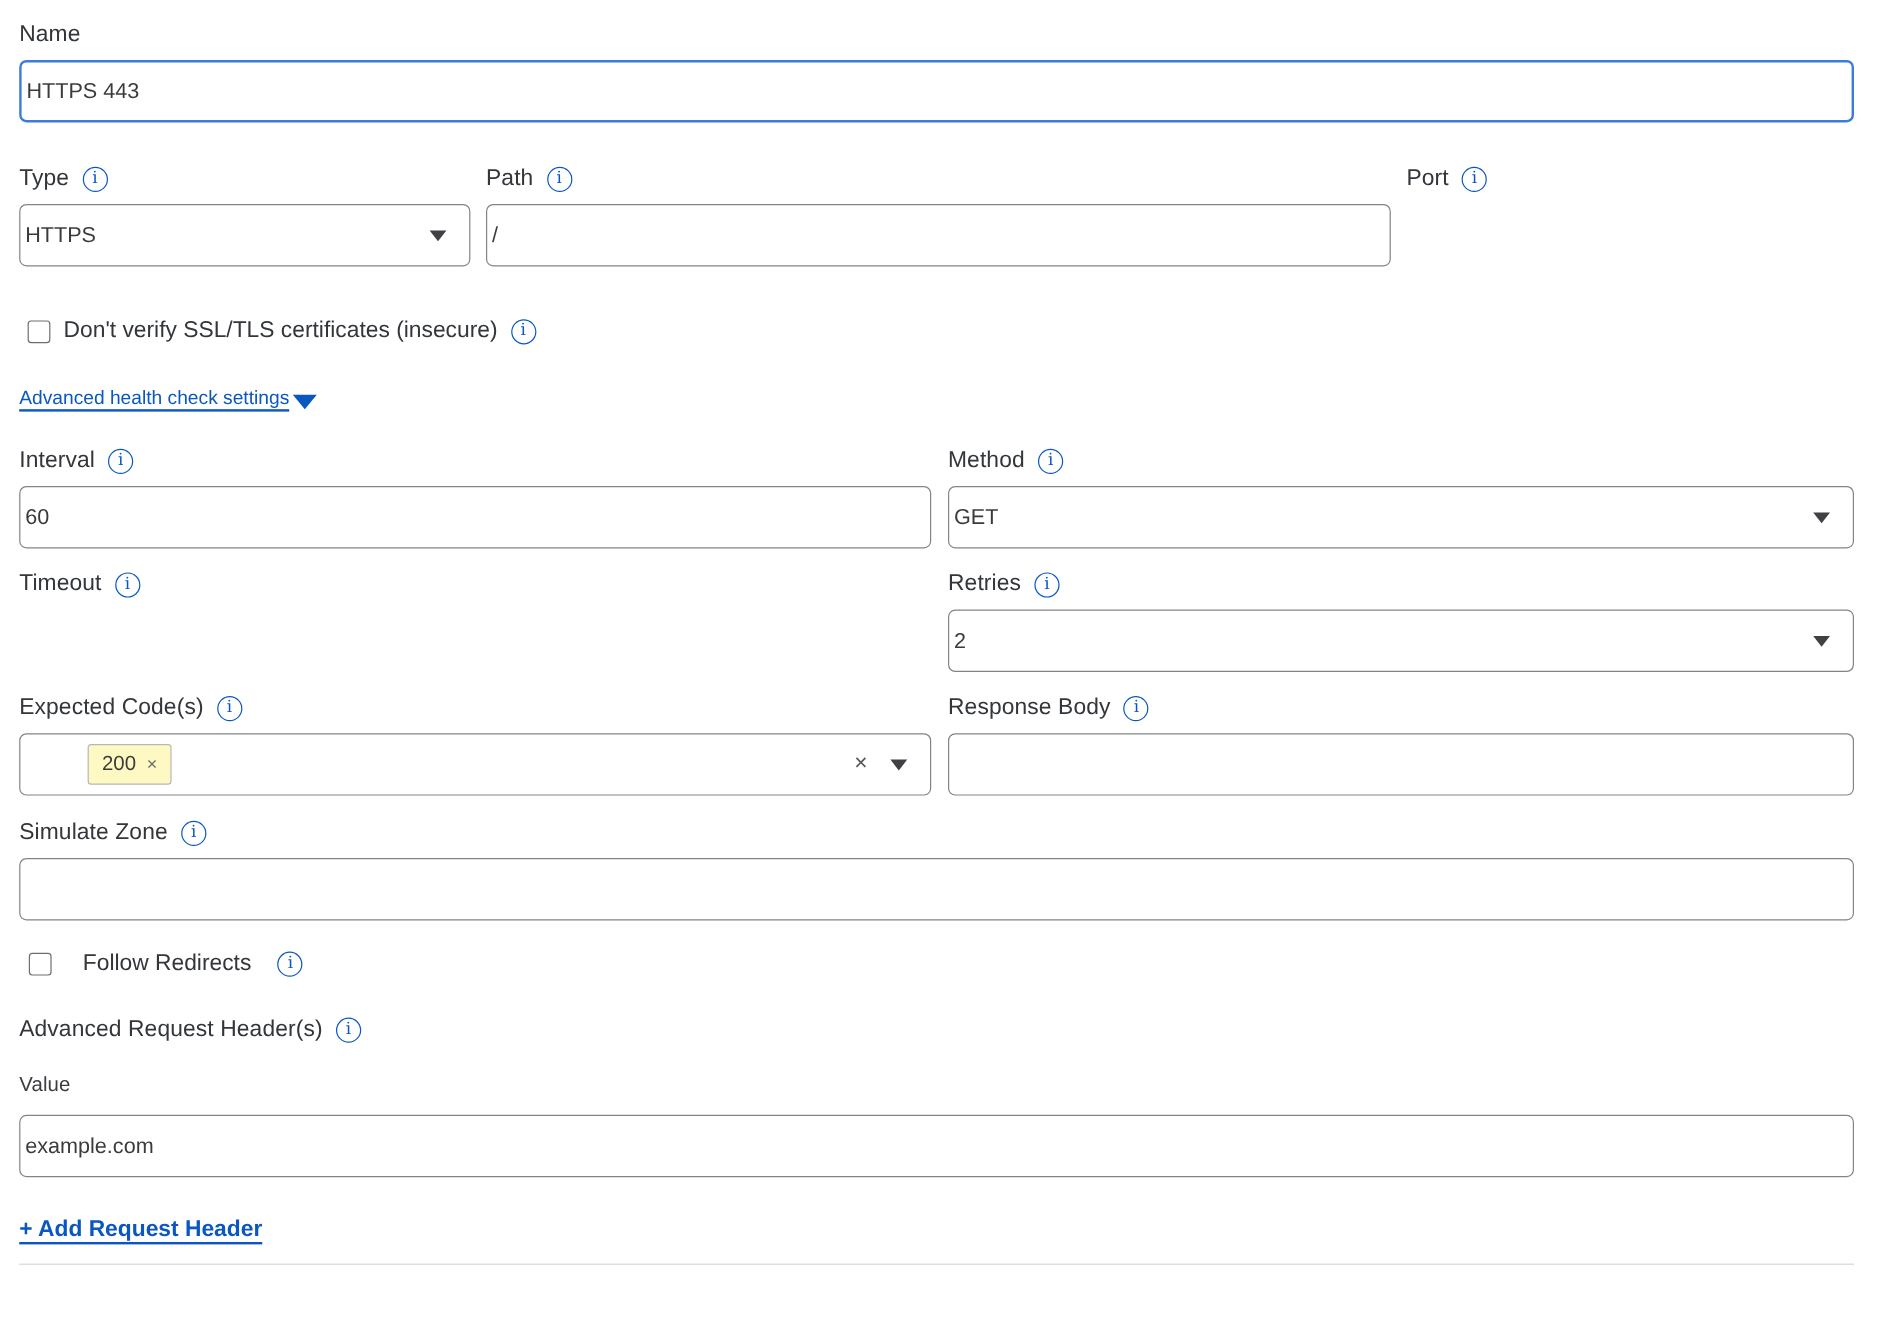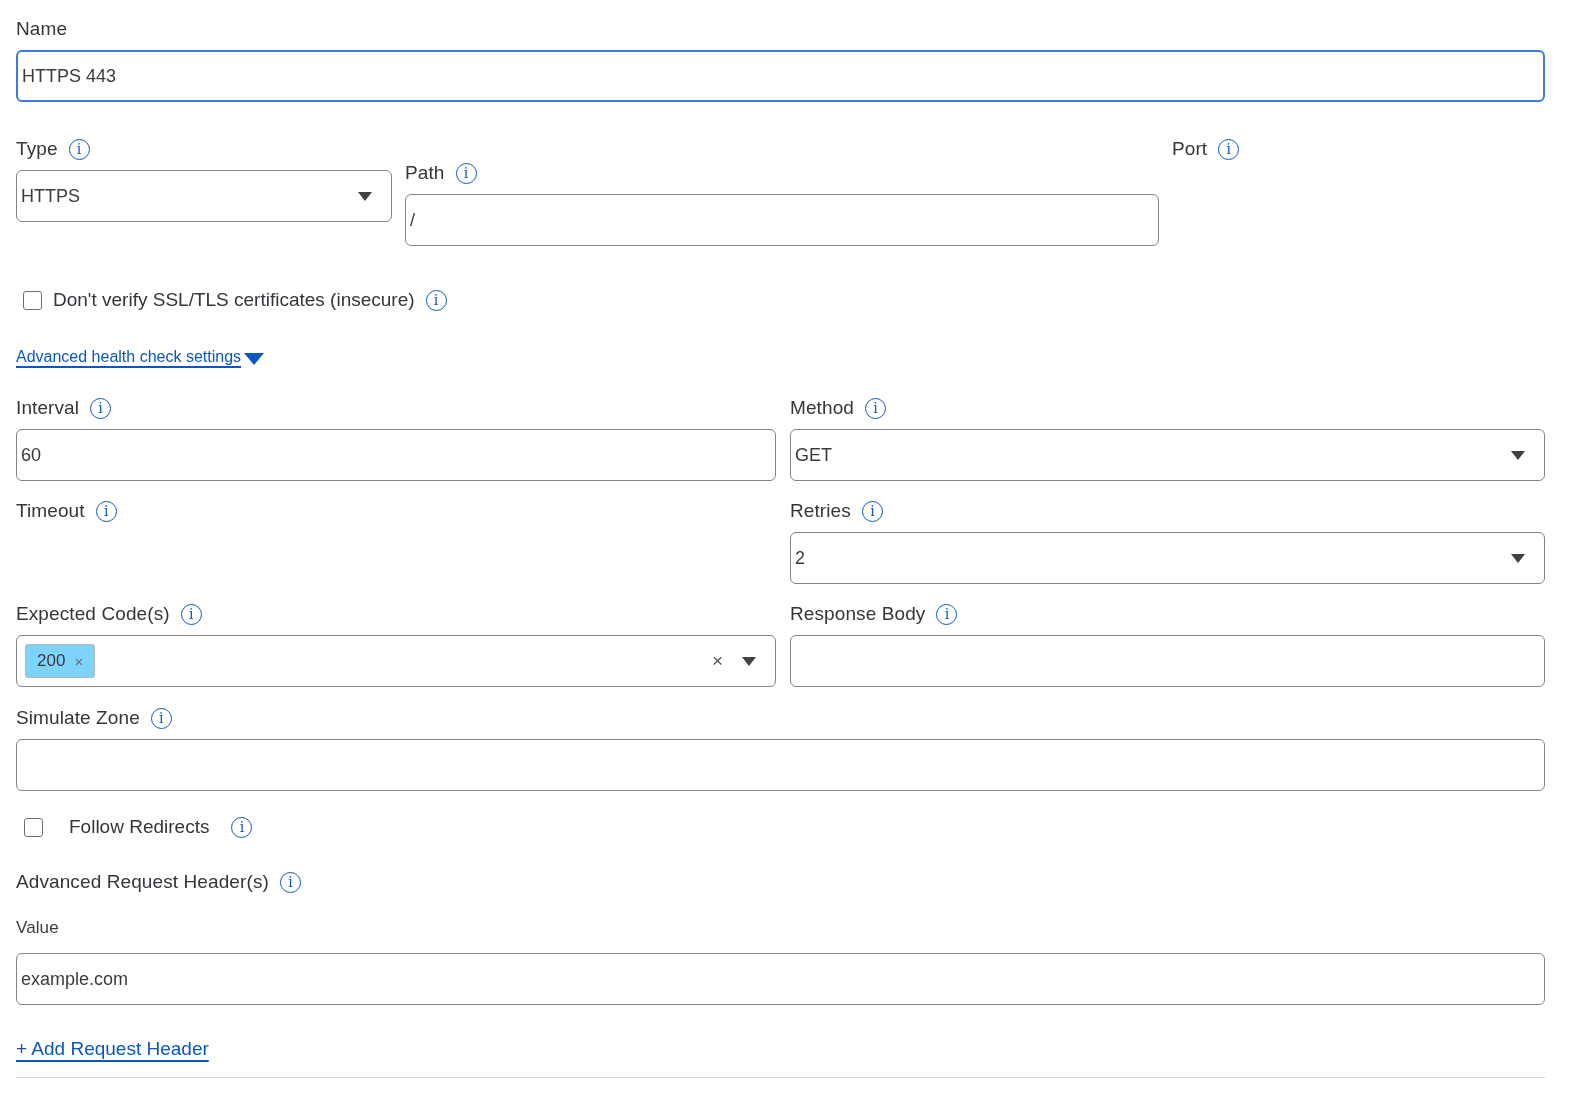--- a/index.html
+++ b/index.html
@@ -80,21 +80,21 @@
     border-left: 7px solid transparent;
     border-right: 7px solid transparent;
     border-top: 9px solid #3f4144;
   }
 
   
   .field { margin-bottom: 0; }
   .mt-name { margin-top: 0; }
   .row-tpp { display: flex; gap: 13px; margin-top: 36px; }
   .col-type { width: 376px; flex: 0 0 auto; }
-  .col-path { flex: 1 1 auto; margin-top: 24px; }
+  .col-path { flex: 1 1 auto; }
   .col-port { width: 373px; flex: 0 0 auto; }
 
   .row-2col { display: flex; gap: 14px; }
   .col-left { width: 760px; flex: 0 0 auto; }
   .col-right { flex: 1 1 auto; }
 
   
   .checkbox-row {
     display: flex;
     align-items: center;
@@ -138,48 +138,50 @@
   }
   .add-link {
     display: inline-block;
     margin-top: 33px;
     font-size: 19px;
     color: #0b57c2;
     text-decoration: underline;
     text-decoration-thickness: 2px;
     text-underline-offset: 5px;
     cursor: pointer;
+    font-weight: bold;
   }
 
   
   .sec-advanced { margin-top: 31px; }
   .gap-row { margin-top: 19px; }
   .sec-simzone { margin-top: 20px; }
 
   
   .multiselect {
     position: relative;
     height: 52px;
     border: 1px solid #848484;
     border-radius: 6px;
     display: flex;
     align-items: center;
     padding: 0 84px 0 8px;
     cursor: pointer;
   }
   .tag {
-    background: #7dd3fc;
+    background: #fef9c3;
     border: 1px solid #b7b7b7;
     border-radius: 3px;
     padding: 6px 11px;
     display: inline-flex;
     align-items: center;
     gap: 9px;
     font-size: 17px;
     color: #3b3b3b;
+    margin-left: 48px;
   }
   .tag-close {
     font-size: 15px;
     color: #6c6c6c;
     cursor: pointer;
     line-height: 1;
   }
   .clear-x {
     position: absolute;
     right: 52px;

